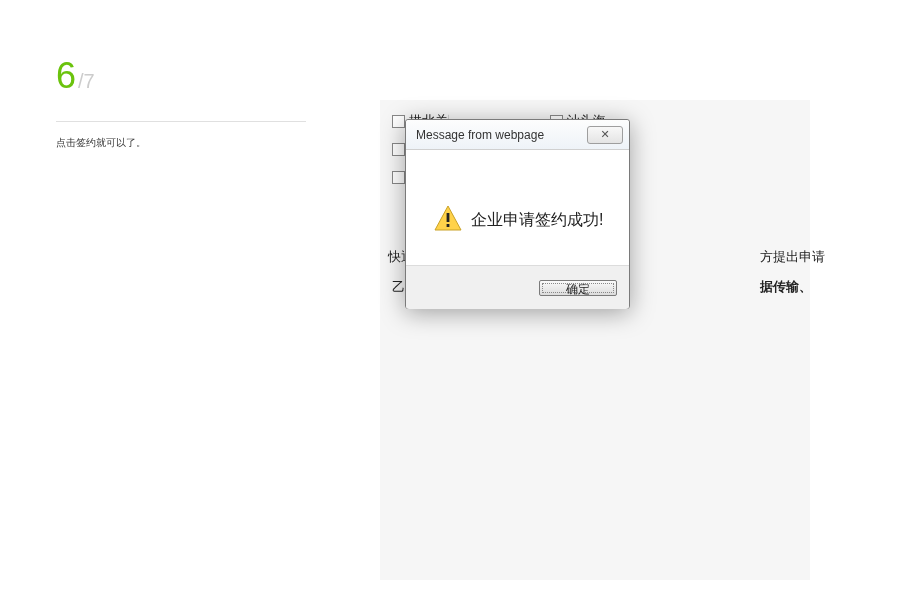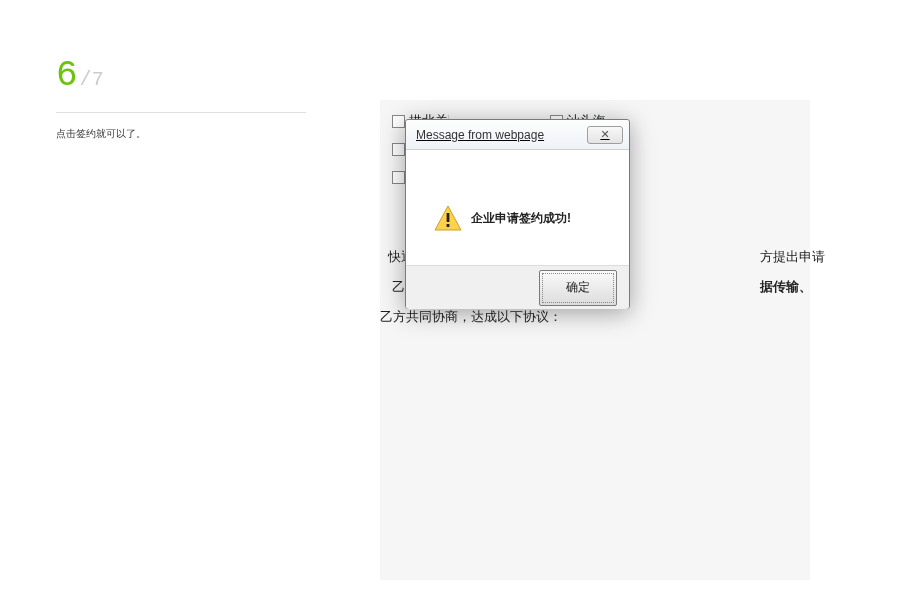--- a/index.html
+++ b/index.html
@@ -11,22 +11,22 @@
       position: relative;
       overflow: hidden;
     }
     .left-panel {
       position: absolute;
       left: 56px;
       top: 55px;
       width: 250px;
     }
     .step-counter {
-      font-family: Liberation Mono, monospace;
-      margin-bottom: 16px;
+      font-family: Liberation Sans, sans-serif;
+      margin-bottom: 24px;
     }
     .step-current {
       font-size: 36px;
       font-weight: 300;
       color: #6bc30d;
     }
     .step-sep {
       font-size: 20px;
       font-weight: 300;
       color: #ccc;
@@ -89,21 +89,20 @@
       box-shadow: 0 4px 24px rgba(0,0,0,0.35);
     }
     .dialog-titlebar {
       height: 30px;
       background: linear-gradient(#fdfdfd, #eef3f8);
       border-bottom: 1px solid #d0d0d0;
       display: flex;
       align-items: center;
       padding: 0 6px 0 10px;
       border-radius: 3px 3px 0 0;
-      text-decoration: underline;
     }
     .dialog-title {
       flex: 1;
       font-size: 12px;
       color: #333;
       font-family: "Segoe UI", Arial, sans-serif;
     }
     .dialog-close {
       width: 36px;
       height: 18px;
@@ -123,37 +122,36 @@
       height: 115px;
     }
     .warn-icon {
       position: absolute;
       left: 28px; top: 55px;
     }
     .dialog-msg {
       position: absolute;
       left: 65px;
       top: 60px;
-      font-size: 12px;
+      font-size: 16px;
       color: #222;
-      font-weight: bold;
     }
     .dialog-footer {
       height: 44px;
       border-top: 1px solid #dcdcdc;
       background: #f0f0f0;
       display: flex;
       align-items: center;
       justify-content: flex-end;
       padding-right: 12px;
       border-radius: 0 0 3px 3px;
     }
     .ok-btn {
       width: 78px;
-      height: 36px;
+      height: 16px;
       border: 1px solid #7a7a7a;
       background: linear-gradient(#fafafa, #dcdcdc);
       font-size: 12px;
       color: #222;
       cursor: pointer;
       border-radius: 2px;
       outline: 1px dotted #888;
       outline-offset: -4px;
     }
     .bg-label-cut {
@@ -189,21 +187,20 @@
   </div>
   <div class="bg-row row3">
     <span class="cbox"></span>
     <span>虹</span>
   </div>
 
   <div class="bg-row textA">快通关</div>
   <div class="bg-row textAr">方提出申请</div>
   <div class="bg-row textB">乙双方</div>
   <div class="bg-row textBr">据传输、</div>
-  <div class="bg-row textC">乙方共同协商，达成以下协议：</div>
 </div>
 
 <div class="dialog">
   <div class="dialog-titlebar">
     <div class="dialog-title">Message from webpage</div>
     <div class="dialog-close">
       <span>✕</span>
     </div>
   </div>
   <div class="dialog-body">

